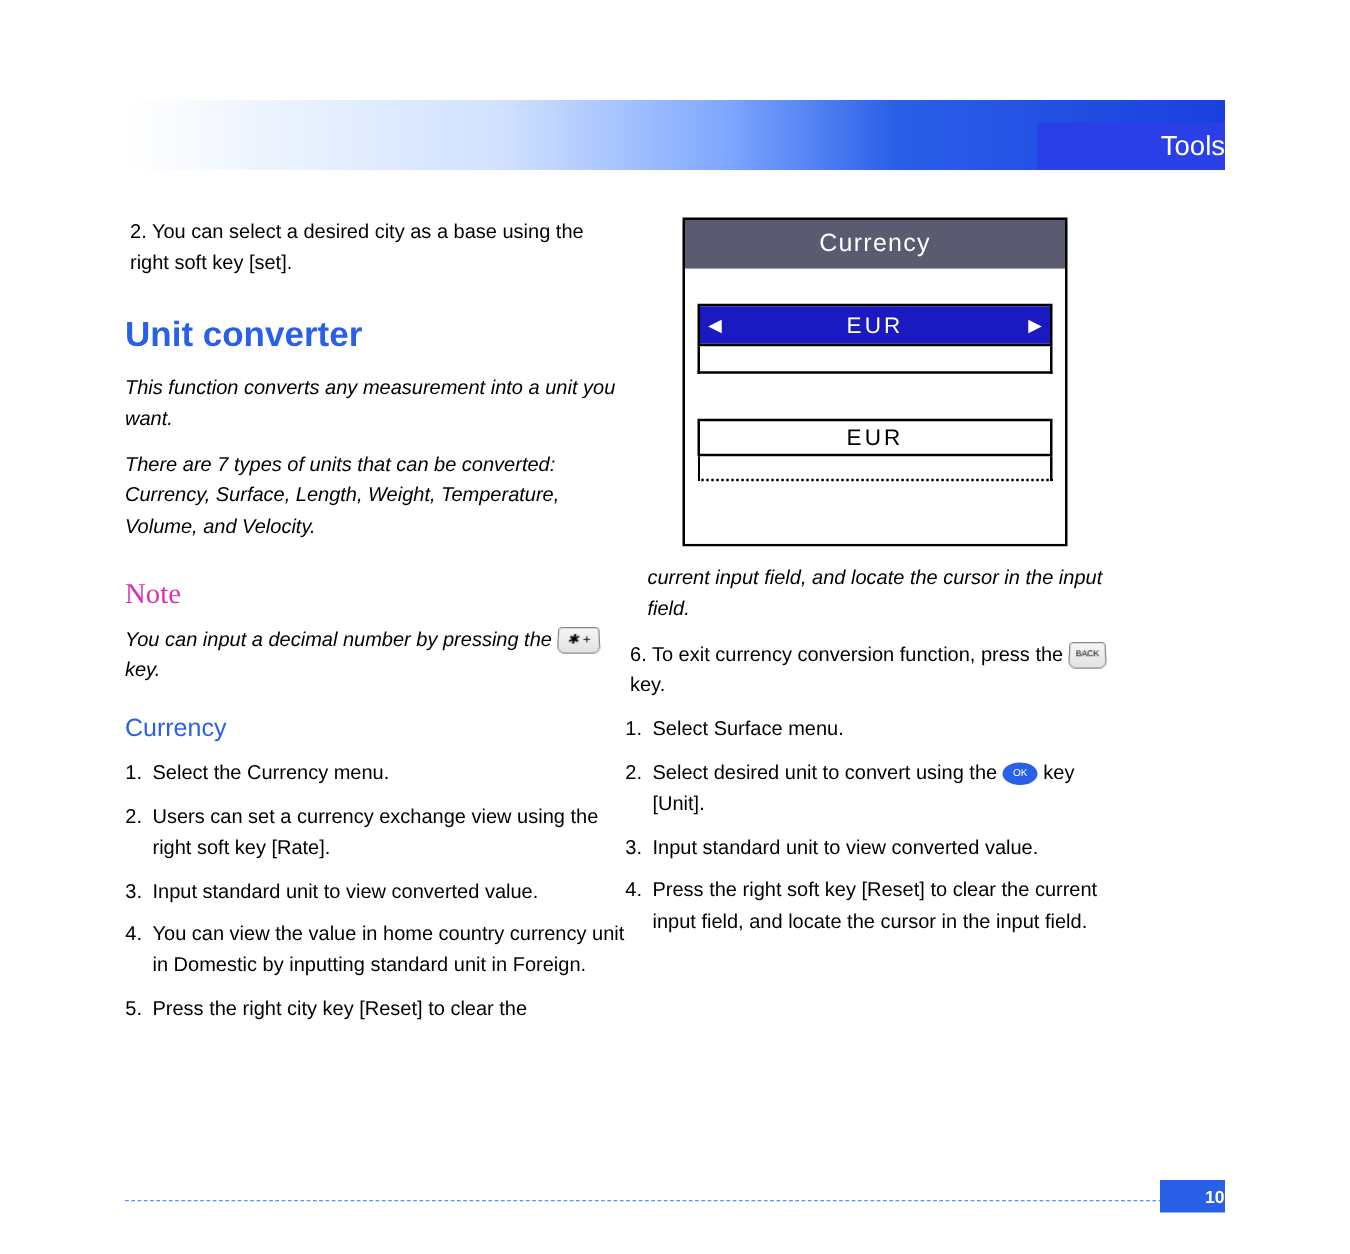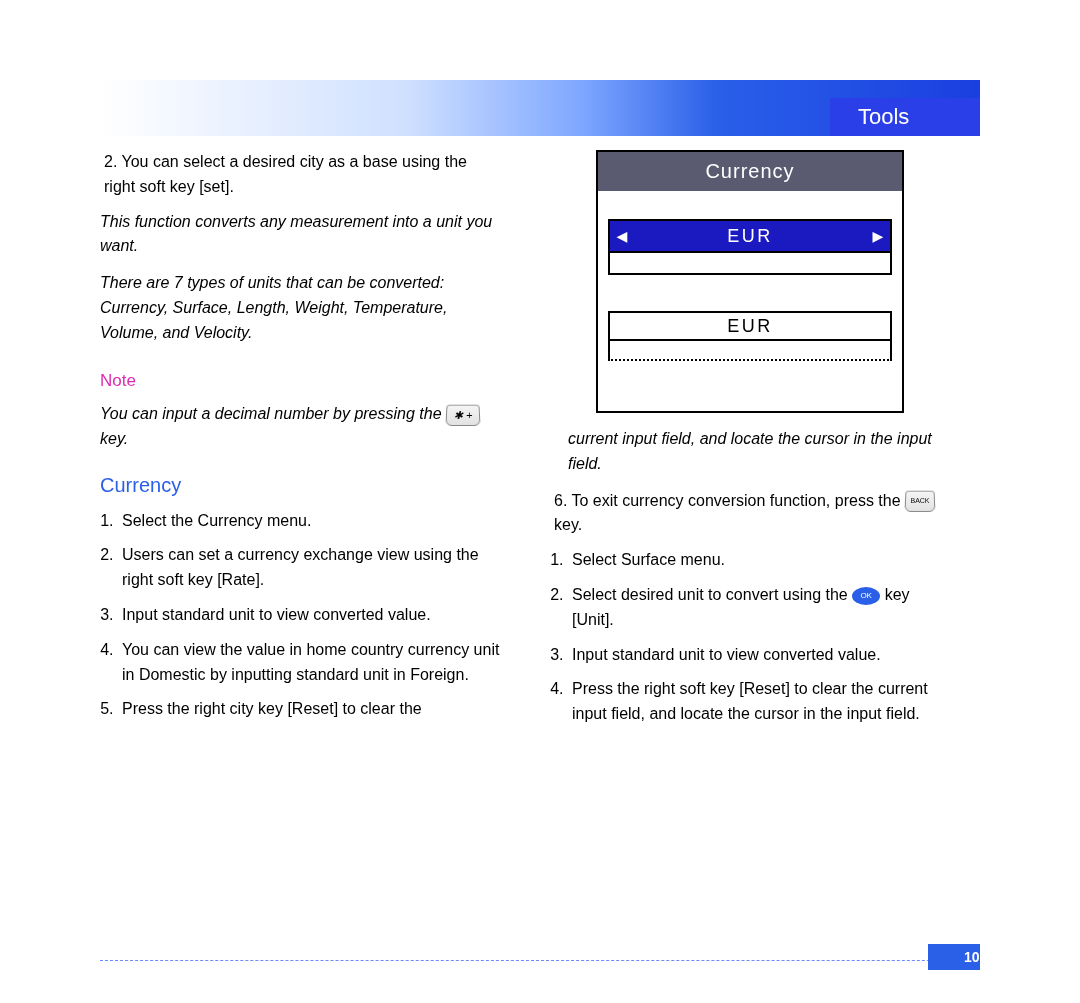--- a/index.html
+++ b/index.html
@@ -26,25 +26,25 @@
     position: absolute;
     right: 0;
     bottom: 0;
     width: 150px;
     height: 38px;
     background: #2a3fe8;
     color: #fff;
     font-size: 22px;
     line-height: 38px;
     padding-left: 28px;
+    text-align: right;
   }
   .content {
     display: flex;
-    gap: 50px;
-    margin-top: 14px;
+    margin-top: 38px;
     font-size: 16px;
     line-height: 1.55;
     color: #000;
   }
   .col {
     width: 400px;
   }
   .h1 {
     color: #2a5fe8;
     font-size: 28px;
@@ -52,22 +52,23 @@
     margin: 22px 0 10px 0;
   }
   .h2 {
     color: #2a5fe8;
     font-size: 20px;
     font-weight: normal;
     margin: 18px 0 8px 0;
   }
   .note {
     color: #de2cb2;
-    font-size: 17px;
+    font-size: 23px;
     margin: 22px 0 8px 0;
+    font-family: Liberation Serif, serif;
   }
   ol { margin-left: 18px; }
   ol li { margin-bottom: 10px; padding-left: 4px; }
   .list-start-2 { counter-reset: item 1; list-style: none; margin-left: 0; }
   .list-start-2 li::before { counter-increment: item; content: counter(item) ". "; }
   .list-start-6 { counter-reset: item 5; list-style: none; margin-left: 0; }
   .list-start-6 li::before { counter-increment: item; content: counter(item) ". "; }
   .list-start-1 { list-style: decimal; }
   .indent { padding-left: 18px; display: block; }
   p { margin-bottom: 12px; font-style: italic; }
@@ -214,20 +215,21 @@
     </div>
   </div>
 
   <div class="content">
 
     <div class="col">
       <ol class="list-start-2">
         <li>You can select a desired city as a base using the right soft key [set].</li>
       </ol>
 
+      <div class="h1">Unit converter</div>
       <p>This function converts any measurement into a unit you want.</p>
       <p>There are 7 types of units that can be converted: Currency, Surface, Length, Weight, Temperature, Volume, and Velocity.</p>
 
       <div class="note">Note</div>
       <p>
         <span>You can input a decimal number by pressing the </span>
         <span class="key-star">✱ +</span>
         <span> key.</span>
       </p>
 

